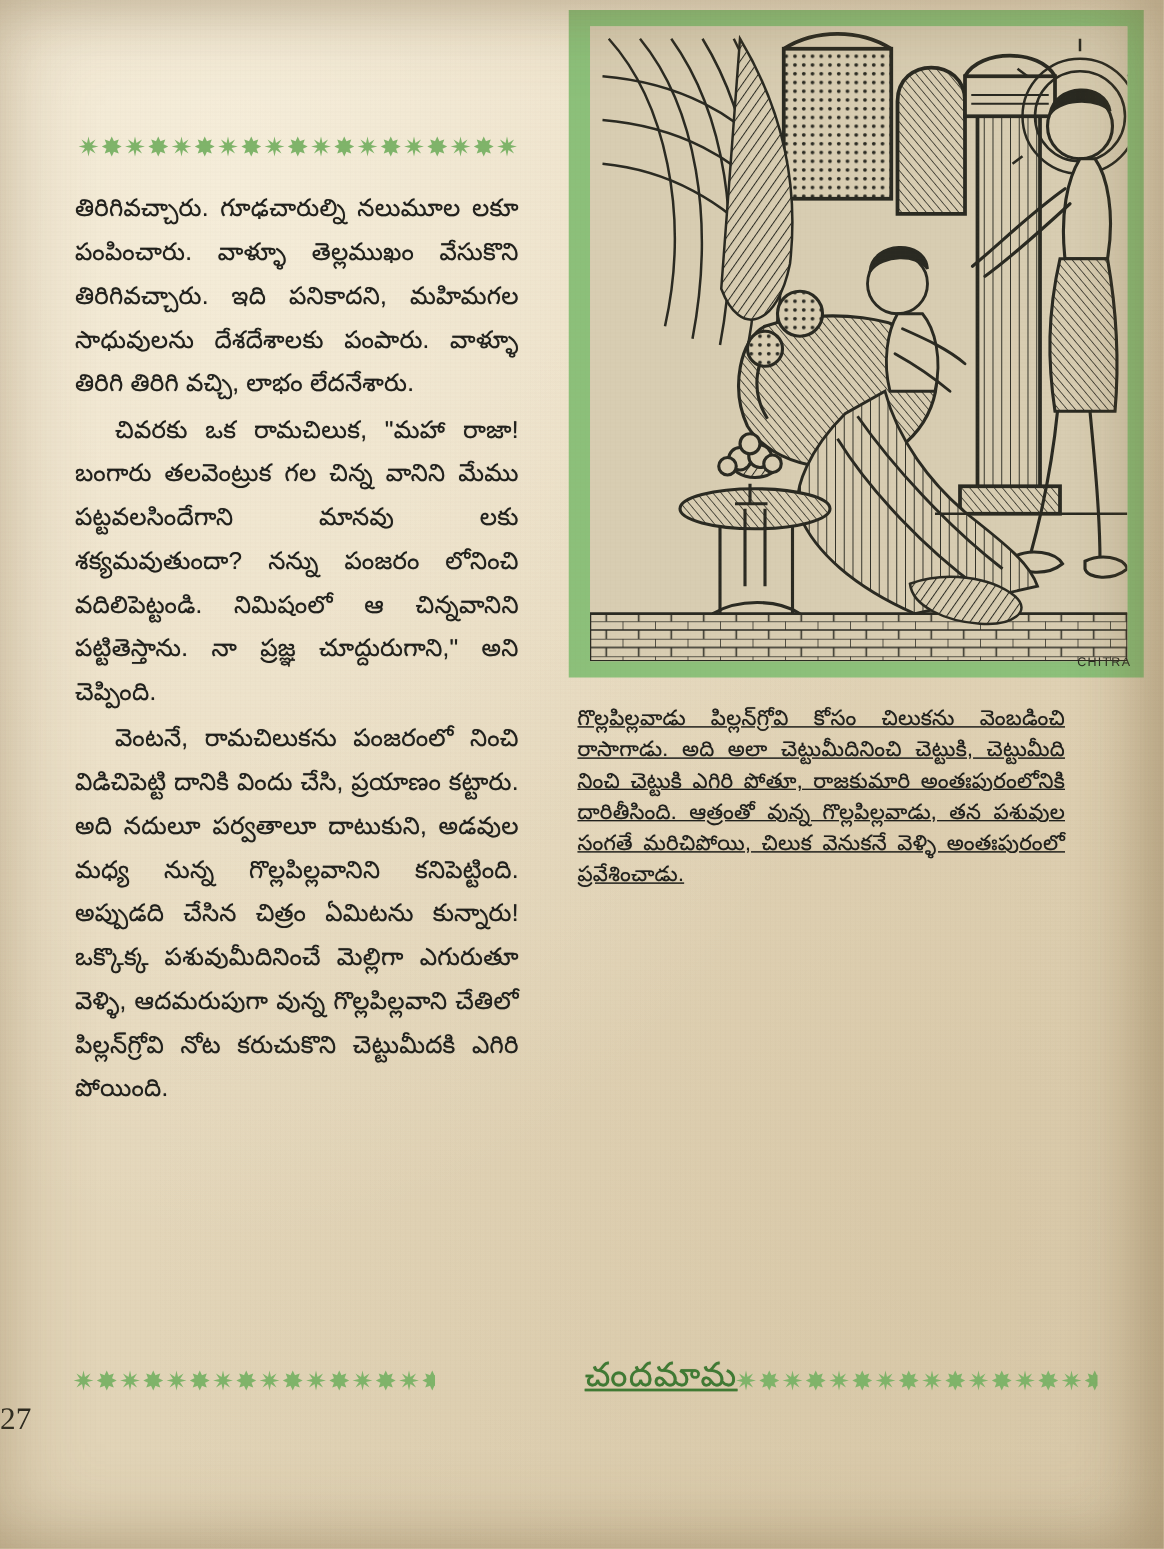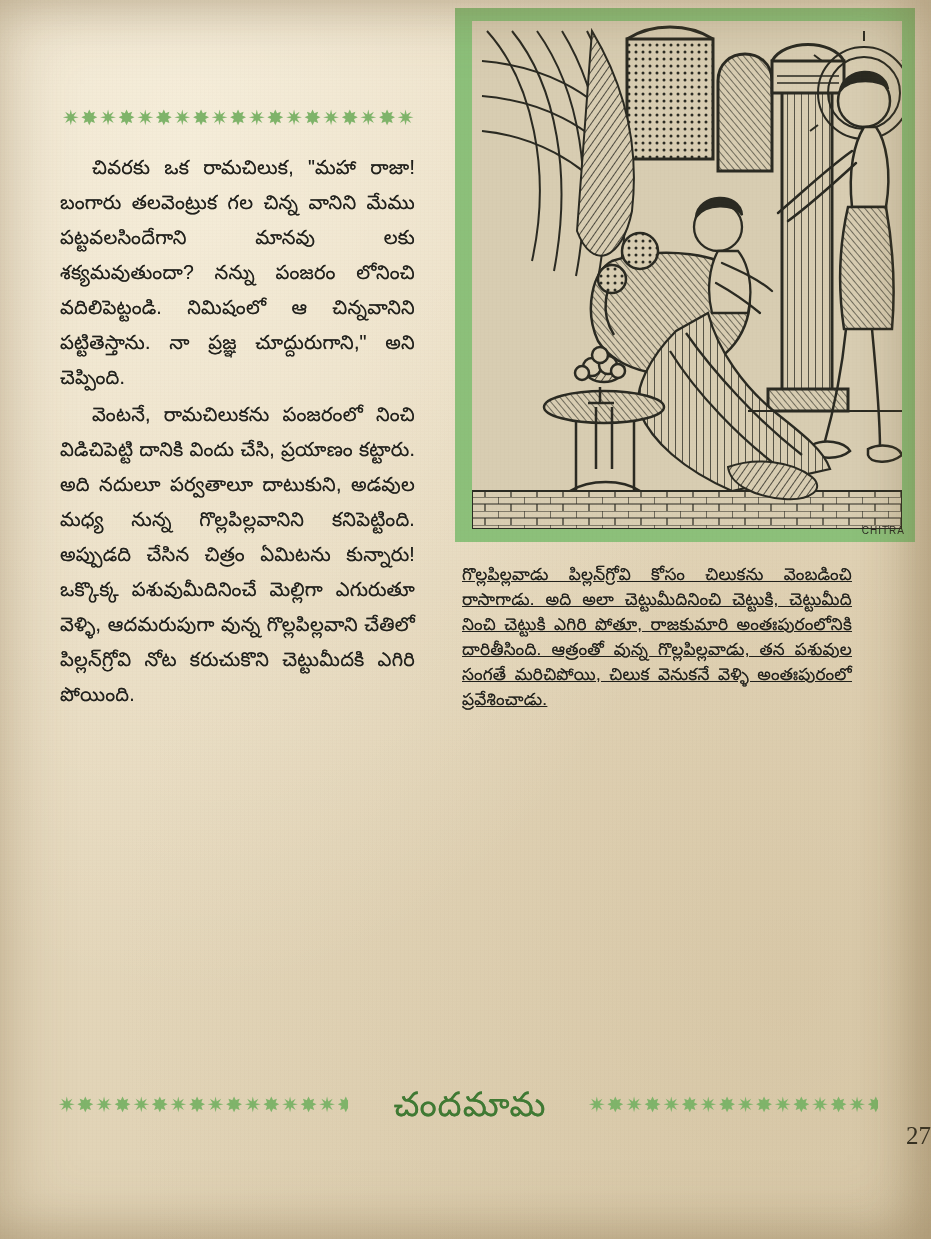--- a/index.html
+++ b/index.html
@@ -114,33 +114,34 @@
   }
   .orn-top { left: 62px; top: 108px; width: 368px; }
   .orn-foot-left { left: 58px; top: 1095px; width: 290px; }
   .orn-foot-right { left: 588px; top: 1095px; width: 290px; }
 
   .masthead {
     position: absolute;
     left: 350px;
     top: 1085px;
     width: 240px;
-    text-align: center;
-    font-family: "Liberation Sans", sans-serif;
-    font-size: 34px;
+    text-align: right;
+    font-family: "Liberation Sans", sans-serif;
+    font-size: 27px;
     color: #3f7a33;
     letter-spacing: 1px;
     text-shadow: 0 0 0.6px rgba(40,90,35,0.6);
+    text-decoration: underline;
   }
   .pageno {
     position: absolute;
     left: 0;
     top: 1122px;
     width: 931px;
-    text-align: right;
+    text-align: left;
     font-family: "Liberation Serif", serif;
     font-size: 25px;
     color: #26261f;
   }
 </style>
 </head>
 <body>
 
 <div class="page"></div>
 
@@ -259,20 +260,21 @@
         <path d="M256 446 C 284 436, 320 440, 340 456 C 354 468, 338 480, 312 478 C 284 476, 258 464, 256 446 Z"></path>
       </g>
     </svg>
   </div>
   <div class="illo-sign">CHITRA</div>
 </div>
 
 <div class="orn orn-top">✷✸✷✸✷✸✷✸✷✸✷✸✷✸✷✸✷✸✷</div>
 
 <div class="col col-left">
+  <p class="tx">తిరిగివచ్చారు. గూఢచారుల్ని నలుమూల లకూ పంపించారు. వాళ్ళూ తెల్లముఖం వేసుకొని తిరిగివచ్చారు. ఇది పనికాదని, మహిమగల సాధువులను దేశదేశాలకు పంపారు. వాళ్ళూ తిరిగి తిరిగి వచ్చి, లాభం లేదనేశారు.</p>
   <p class="tx indent">చివరకు ఒక రామచిలుక, "మహా రాజా! బంగారు తలవెంట్రుక గల చిన్న వానిని మేము పట్టవలసిందేగాని మానవు లకు శక్యమవుతుందా? నన్ను పంజరం లోనించి వదిలిపెట్టండి. నిమిషంలో ఆ చిన్నవానిని పట్టితెస్తాను. నా ప్రజ్ఞ చూద్దురుగాని," అని చెప్పింది.</p>
   <p class="tx indent">వెంటనే, రామచిలుకను పంజరంలో నించి విడిచిపెట్టి దానికి విందు చేసి, ప్రయాణం కట్టారు. అది నదులూ పర్వతాలూ దాటుకుని, అడవుల మధ్య నున్న గొల్లపిల్లవానిని కనిపెట్టింది. అప్పుడది చేసిన చిత్రం ఏమిటను కున్నారు! ఒక్కొక్క పశువుమీదినించే మెల్లిగా ఎగురుతూ వెళ్ళి, ఆదమరుపుగా వున్న గొల్లపిల్లవాని చేతిలో పిల్లన్‌గ్రోవి నోట కరుచుకొని చెట్టుమీదకి ఎగిరి పోయింది.</p>
 </div>
 
 <div class="col col-right">
   <p class="tx">గొల్లపిల్లవాడు పిల్లన్‌గ్రోవి కోసం చిలుకను వెంబడించి రాసాగాడు. అది అలా చెట్టుమీదినించి చెట్టుకి, చెట్టుమీది నించి చెట్టుకి ఎగిరి పోతూ, రాజకుమారి అంతఃపురంలోనికి దారితీసింది. ఆత్రంతో వున్న గొల్లపిల్లవాడు, తన పశువుల సంగతే మరిచిపోయి, చిలుక వెనుకనే వెళ్ళి అంతఃపురంలో ప్రవేశించాడు.</p>
 </div>
 
 <div class="orn orn-foot-left">✷✸✷✸✷✸✷✸✷✸✷✸✷✸✷✸✷✸✷</div>
 <div class="masthead">చందమామ</div>

